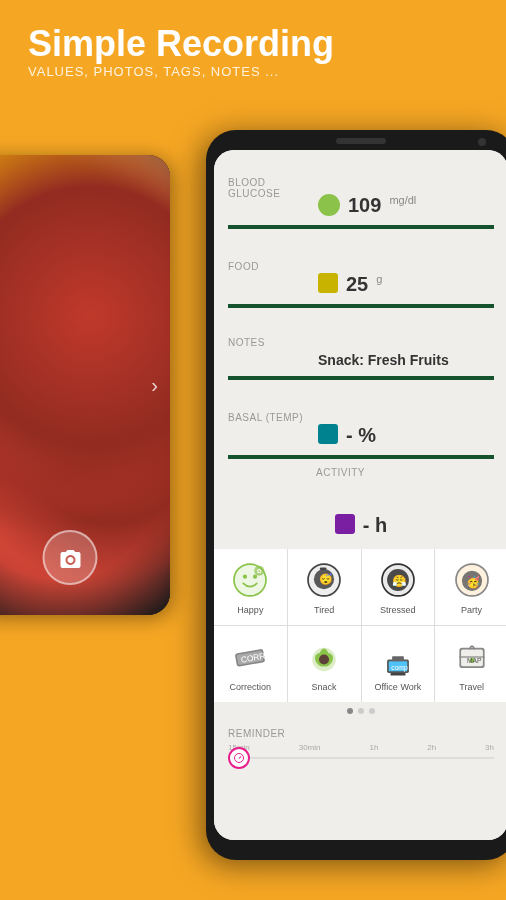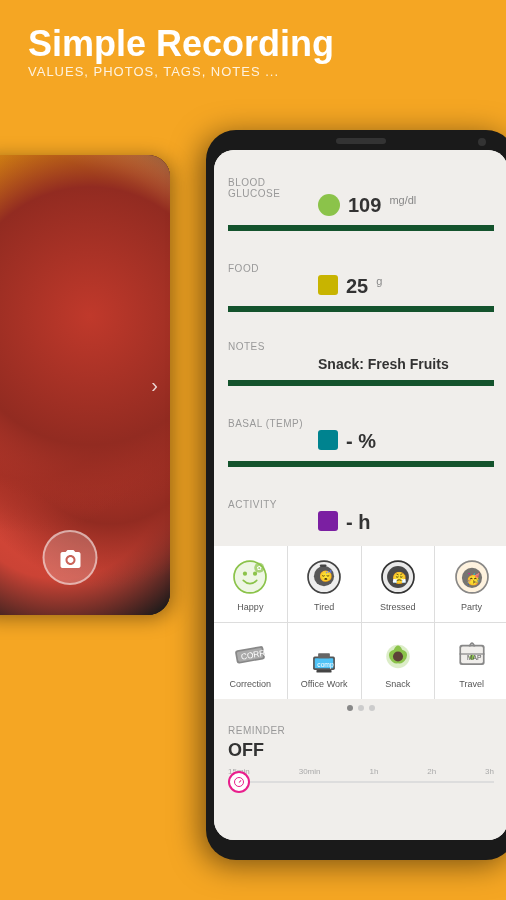--- a/index.html
+++ b/index.html
@@ -150,23 +150,23 @@
     }
 
     
     .data-section {
       padding: 0 14px;
     }
     .data-row {
       display: flex;
       align-items: center;
       padding: 8px 0;
-      border-bottom: 6px solid #14532d;
-    }
-    .data-row:last-child { border-bottom: none; }
+      border-bottom: 4px solid #14532d;
+    }
+    .data-row:last-child { border-bottom: none; flex-direction: column; }
     .data-label {
       font-size: 10px;
       color: #999;
       letter-spacing: 0.5px;
       width: 90px;
       flex-shrink: 0;
     }
     .data-value-area {
       display: flex;
       align-items: flex-start;
@@ -439,35 +439,35 @@
           <div class="tag-item">
             <div class="tag-icon"><svg viewBox="0 0 50 50" class="tag-svg">
       <rect x="8" y="18" width="34" height="16" rx="3" fill="#888" transform="rotate(-10 25 26)"></rect>
       <rect x="10" y="20" width="30" height="12" rx="2" fill="#aaa" transform="rotate(-10 25 26)"></rect>
       <text x="14" y="30" font-size="10" fill="white" transform="rotate(-10 25 26)">CORR</text>
     </svg></div>
             <div class="tag-label">Correction</div>
           </div>
           <div class="tag-item">
             <div class="tag-icon"><svg viewBox="0 0 50 50" class="tag-svg">
+      <circle cx="25" cy="28" r="14" fill="#8BC34A" opacity="0.3"></circle>
+      <path d="M20 20 Q25 10 30 20 Q38 22 35 30 Q30 38 25 36 Q20 38 15 30 Q12 22 20 20Z" fill="#8BC34A"></path>
+      <circle cx="25" cy="28" r="6" fill="#5D4037"></circle>
+    </svg></div>
+            <div class="tag-label">Snack</div>
+          </div>
+          <div class="tag-item">
+            <div class="tag-icon"><svg viewBox="0 0 50 50" class="tag-svg">
       <rect x="12" y="28" width="26" height="16" rx="2" fill="#555"></rect>
       <rect x="14" y="30" width="22" height="12" rx="1" fill="#4FC3F7"></rect>
       <rect x="18" y="24" width="14" height="6" rx="1" fill="#666"></rect>
       <rect x="16" y="44" width="18" height="3" rx="1" fill="#444"></rect>
       <text x="17" y="40" font-size="8" fill="white">comp</text>
     </svg></div>
             <div class="tag-label">Office Work</div>
-          </div>
-          <div class="tag-item">
-            <div class="tag-icon"><svg viewBox="0 0 50 50" class="tag-svg">
-      <circle cx="25" cy="28" r="14" fill="#8BC34A" opacity="0.3"></circle>
-      <path d="M20 20 Q25 10 30 20 Q38 22 35 30 Q30 38 25 36 Q20 38 15 30 Q12 22 20 20Z" fill="#8BC34A"></path>
-      <circle cx="25" cy="28" r="6" fill="#5D4037"></circle>
-    </svg></div>
-            <div class="tag-label">Snack</div>
           </div>
           <div class="tag-item">
             <div class="tag-icon"><svg viewBox="0 0 50 50" class="tag-svg">
       <rect x="10" y="14" width="30" height="24" rx="3" fill="#888"></rect>
       <rect x="12" y="16" width="26" height="20" rx="2" fill="#f0eeeb"></rect>
       <path d="M22 16 Q25 8 28 16" fill="none" stroke="#888" stroke-width="2"></path>
       <line x1="10" y1="25" x2="40" y2="25" stroke="#888" stroke-width="1.5"></line>
       <circle cx="25" cy="29" r="3" fill="#8BC34A"></circle>
       <text x="19" y="32" font-size="8" fill="#555">MAP</text>
     </svg></div>
@@ -477,21 +477,20 @@
 
       <div class="dots-row" id="dots-container">
 
       <div class="dot active"></div>
           <div class="dot"></div>
           <div class="dot"></div>
         </div>
 
       <div class="reminder-section">
         <div class="reminder-label">REMINDER</div>
-        <div class="reminder-off">OFF</div>
         <div class="reminder-slider-area">
           <div class="slider-track"></div>
           <div class="slider-labels" id="slider-labels-container">
 
           <div class="slider-tick-label">15min</div>
               <div class="slider-tick-label">30min</div>
               <div class="slider-tick-label">1h</div>
               <div class="slider-tick-label">2h</div>
               <div class="slider-tick-label">3h</div>
             </div>

